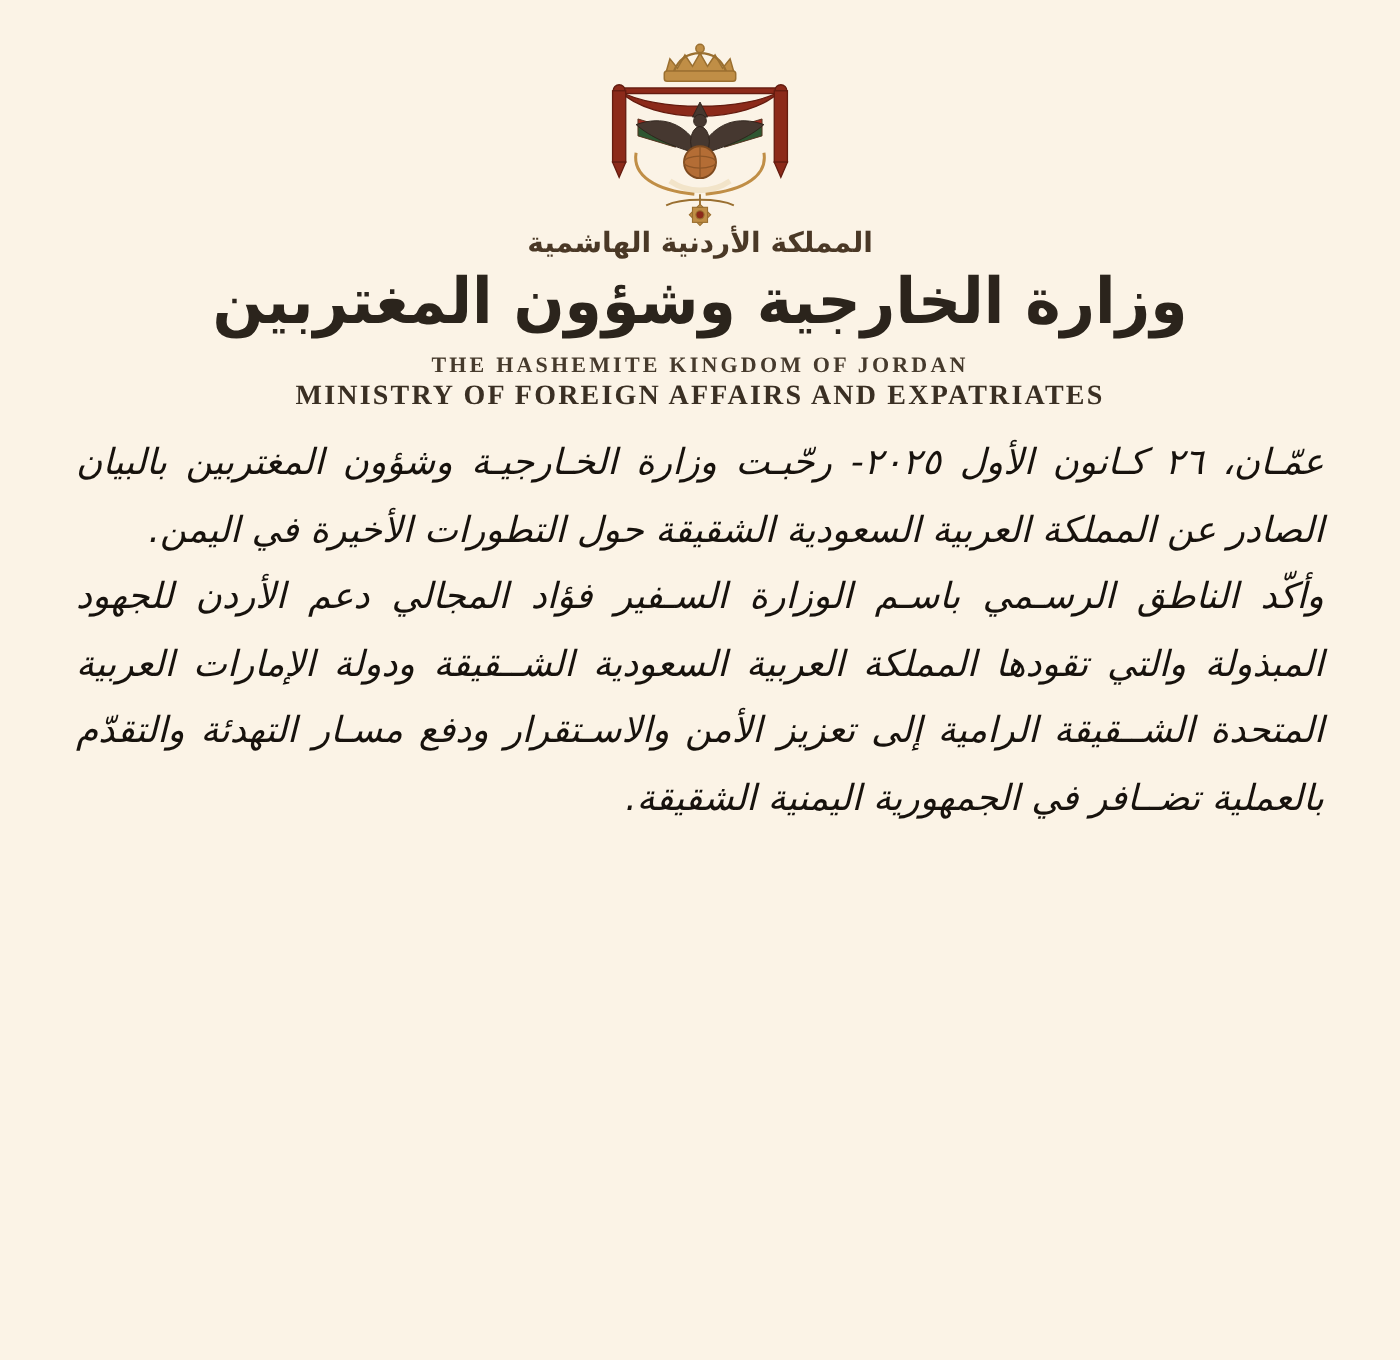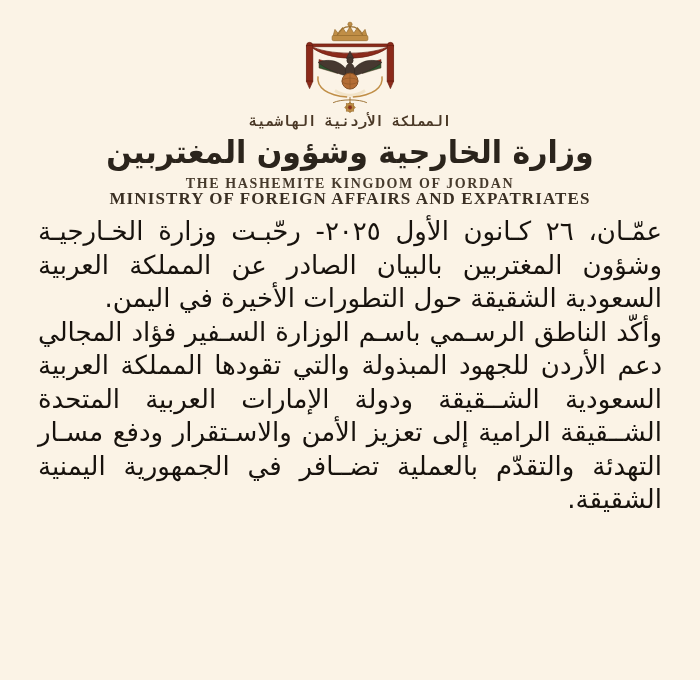--- a/index.html
+++ b/index.html
@@ -24,59 +24,59 @@
     display:block;
     margin:0 auto;
     width:116px;height:94px;
   }
   .kingdom-ar{
     font-size:14px;
     font-weight:bold;
     color:#4a3826;
     margin-top:0px;
     line-height:17px;
-    font-family:Liberation Mono, monospace;
   }
   .ministry-ar{
     font-size:30px;
     font-weight:bold;
     color:#2b241c;
     line-height:40px;
     margin-top:1px;
     transform:scaleY(1.06);
   }
   .kingdom-en{
     font-family:"Liberation Serif",serif;
-    font-size:14px;
+    font-size:11px;
     font-weight:bold;
     letter-spacing:1.6px;
     color:#463a2c;
     margin-top:5px;
     line-height:13px;
   }
   .ministry-en{
     font-family:"Liberation Serif",serif;
-    font-size:17px;
+    font-size:14px;
     font-weight:bold;
     letter-spacing:1.1px;
     color:#3a2f23;
     margin-top:2px;
     line-height:13px;
   }
   main{
     direction:rtl;
     padding:10px 38px 0 38px;
   }
   main p{
     margin:0;
-    font-size:26px;
+    font-size:18px;
     line-height:33.5px;
     color:#17120d;
     text-align:justify;
     text-align-last:right;
+    font-style:italic;
   }
 </style>
 </head>
 <body>
 
 <div class="page">
 
   <header>
 
     <svg class="emblem" viewBox="0 0 120 100" xmlns="http://www.w3.org/2000/svg" aria-hidden="true">

